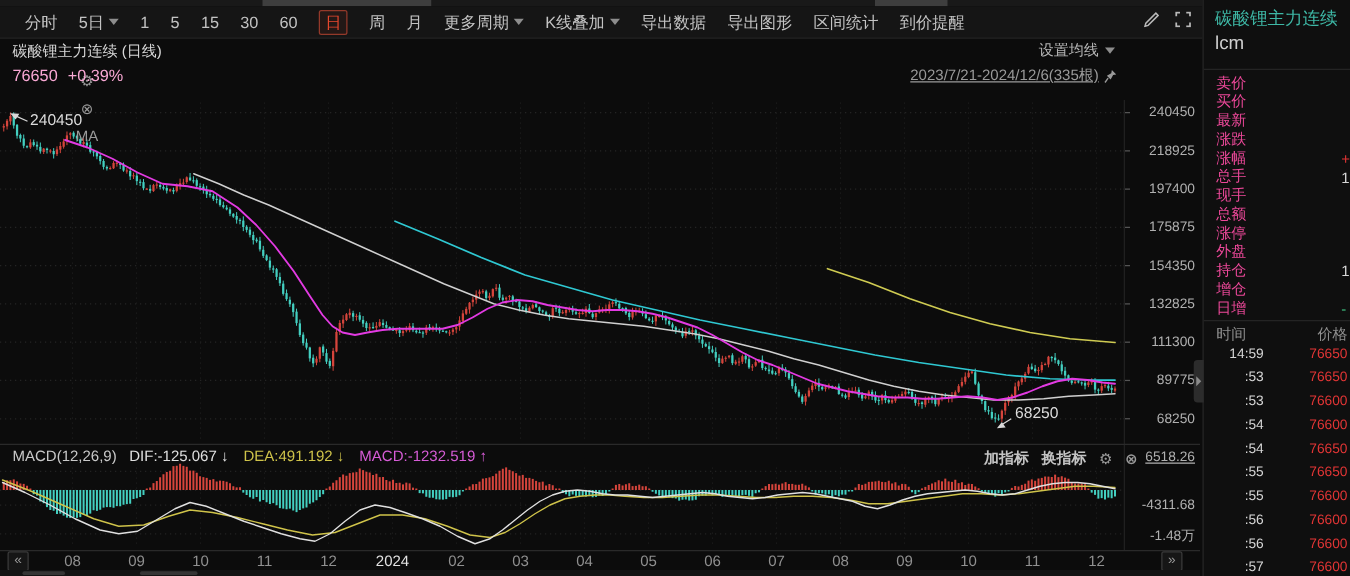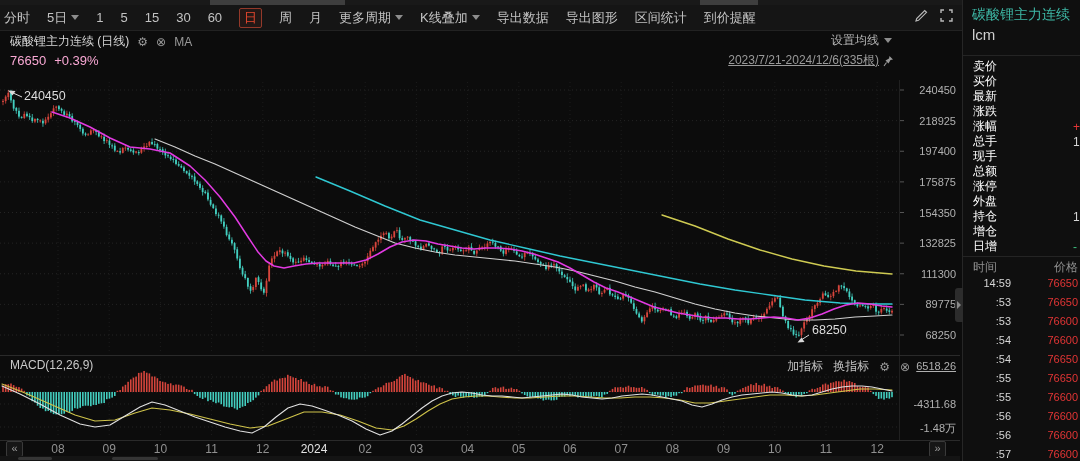--- a/index.html
+++ b/index.html
@@ -3,32 +3,32 @@
 <meta charset="utf-8">
 <style>
   html,body{margin:0;padding:0;background:#000;}
   .app{position:relative;width:1080px;height:461px;overflow:hidden;background:#0c0c0c;
        font-family:"Liberation Sans","DejaVu Sans",sans-serif;-webkit-font-smoothing:antialiased;}
   .top-strip{position:absolute;left:0;top:0;width:962px;height:5px;background:#191919;}
   .top-strip .seg{position:absolute;top:0;height:5px;background:#3e3e3e;}
   
   .toolbar{position:absolute;left:0;top:5px;width:962px;height:26px;background:#151515;
            border-bottom:1px solid #222;display:flex;align-items:center;gap:17px;
-           padding-left:4px;font-size:13px;color:#c3c3c3;box-sizing:border-box;}
+           padding-left:20px;font-size:13px;color:#c3c3c3;box-sizing:border-box;}
   .tb-item{cursor:pointer;display:flex;align-items:center;gap:4px;white-space:nowrap;}
   .tb-item.active{color:#e8482e;border:1px solid #93392a;background:rgba(232,72,46,.07);
                   padding:0 4px;border-radius:2px;}
   .caret{width:0;height:0;border-left:4px solid transparent;border-right:4px solid transparent;
          border-top:5px solid #8d8d8d;display:inline-block;}
   .tb-icons{margin-left:auto;display:flex;gap:12px;align-items:center;padding-right:14px;}
   .mini-icon{width:13px;height:13px;display:inline-block;cursor:pointer;}
   .mini-icon svg{display:block;}
   
   .hdr{position:absolute;left:10px;top:33px;display:flex;align-items:center;gap:8px;
-       font-size:12px;color:#d8d8d8;white-space:nowrap;z-index:5;}
+       font-size:12px;color:#d8d8d8;white-space:nowrap;z-index:5;flex-direction:column;}
   .hdr .glyph{color:#9a9a9a;font-size:12px;cursor:pointer;}
   .ma-item{display:flex;gap:2px;}
   .price-row{position:absolute;left:10px;top:53px;font-size:13px;color:#f9a8d4;z-index:5;}
   .price-row span{margin-right:8px;}
   .settings{position:absolute;right:188px;top:32px;font-size:12px;color:#b5b5b5;display:flex;
             align-items:center;gap:5px;cursor:pointer;z-index:5;}
   .range-row{position:absolute;right:186px;top:52px;font-size:12px;color:#9a9a9a;display:flex;
              align-items:center;gap:4px;z-index:5;}
   .range-row .rng{text-decoration:underline;cursor:pointer;}
   
@@ -36,31 +36,31 @@
   .xaxis{position:absolute;left:0;top:441px;width:960px;height:16px;font-size:12px;color:#909090;}
   .xlabel{position:absolute;top:1px;transform:translateX(-50%);}
   .xlabel.hl{color:#e3e3e3;}
   .pager{position:absolute;top:0;width:15px;height:14px;border:1px solid #3a3a3a;color:#9a9a9a;
          font-size:11px;line-height:13px;text-align:center;border-radius:2px;cursor:pointer;background:#161616;}
   .hscroll{position:absolute;left:0;top:456px;width:960px;height:5px;background:#141414;}
   .hscroll .handle{position:absolute;top:1px;height:3px;background:#353535;border-radius:2px;cursor:pointer;}
   
   .macd-hdr{position:absolute;left:10px;top:358px;width:900px;display:flex;align-items:flex-start;
             gap:10px;font-size:12px;color:#c9c9c9;z-index:5;}
-  .macd-right{margin-left:auto;display:flex;gap:10px;align-items:center;color:#c3c3c3;}
+  .macd-right{margin-left:auto;display:flex;gap:10px;align-items:center;color:#c3c3c3;font-weight:bold;}
   .macd-right span{cursor:pointer;}
   
   .panel{position:absolute;left:962px;top:0;width:118px;height:461px;background:#0f0f0f;
          border-left:1px solid #262626;box-sizing:border-box;}
   .p-title{position:absolute;left:9px;top:6px;font-size:14px;color:#3eb8a6;white-space:nowrap;}
   .p-code{position:absolute;left:9px;top:26px;font-size:15px;color:#cfcfcf;}
   .p-div{position:absolute;left:0;width:118px;height:1px;background:#242424;}
   .q-rows{position:absolute;left:0;top:59px;width:118px;}
   .q-row{position:relative;height:15px;display:flex;align-items:center;}
-  .q-label{margin-left:10px;font-size:12px;color:#ffffff;}
+  .q-label{margin-left:10px;font-size:12px;color:#ec4899;}
   .q-val{position:absolute;left:110px;font-size:12px;}
   .t-head{position:absolute;left:0;top:259px;width:118px;height:16px;font-size:12px;color:#8f8f8f;}
   .t-head .th-time{position:absolute;left:10px;}
   .t-head .th-price{position:absolute;right:3px;}
   .t-rows{position:absolute;left:0;top:277px;width:118px;}
   .t-row{height:19px;position:relative;font-size:11px;}
   .t-time{position:absolute;right:70px;color:#d6d6d6;}
   .t-price{position:absolute;right:3px;color:#e23535;}
   .collapse{position:absolute;left:-8px;top:288px;width:8px;height:34px;background:#2c2c2c;
             border-radius:3px 0 0 3px;cursor:pointer;}
@@ -1261,20 +1261,25 @@
       <div class="ytick" style="top: 329px;">68250</div>
     </div>
   <div id="macdaxis">
       <div class="ytick" style="top: 360px; text-decoration: underline;">6518.26</div>
       <div class="ytick" style="top: 398px;">-4311.68</div>
       <div class="ytick" style="top: 421px;">-1.48万</div>
     </div>
 
   <div class="macd-hdr">
     <span>MACD(12,26,9)</span>
+    <span id="macd-values" style="display:flex;gap:12px;">
+        <span class="ma-item" style="color: rgb(224, 224, 224);">DIF:-125.067 ↓</span>
+        <span class="ma-item" style="color: rgb(207, 195, 74);">DEA:491.192 ↓</span>
+        <span class="ma-item" style="color: rgb(214, 92, 214);">MACD:-1232.519 ↑</span>
+      </span>
     <span class="macd-right">
       <span>加指标</span>
       <span>换指标</span>
       <span class="glyph" style="color:#9a9a9a">⚙</span>
       <span class="glyph" style="color:#9a9a9a">⊗</span>
     </span>
   </div>
 
   <div class="xaxis" id="xaxis">
     <span class="pager" style="left:6px;">«</span>

